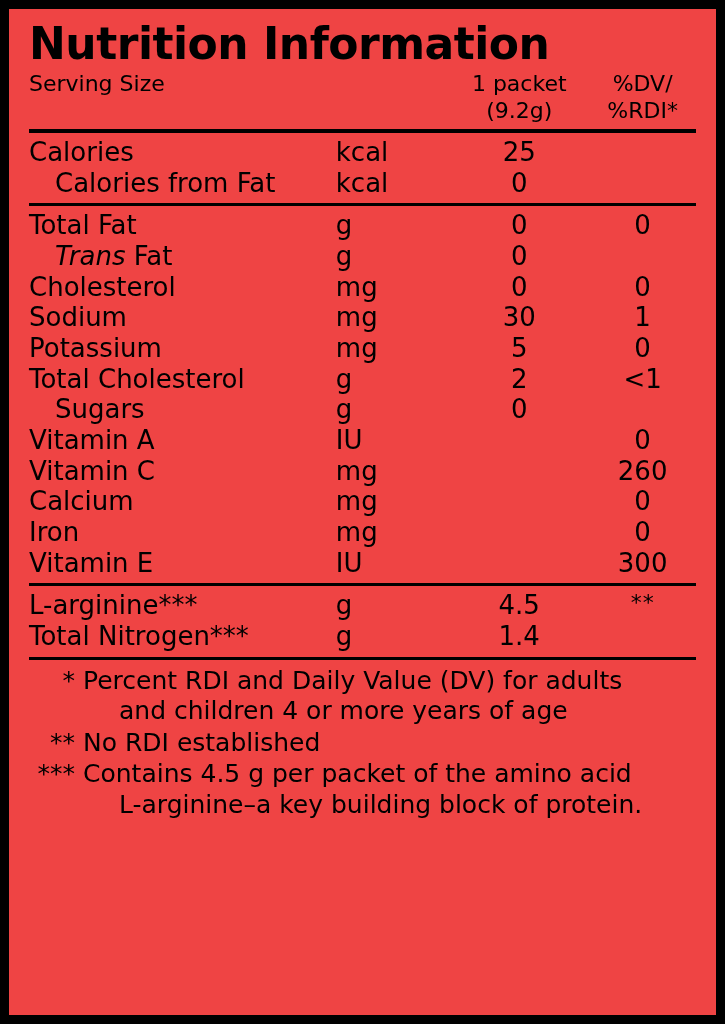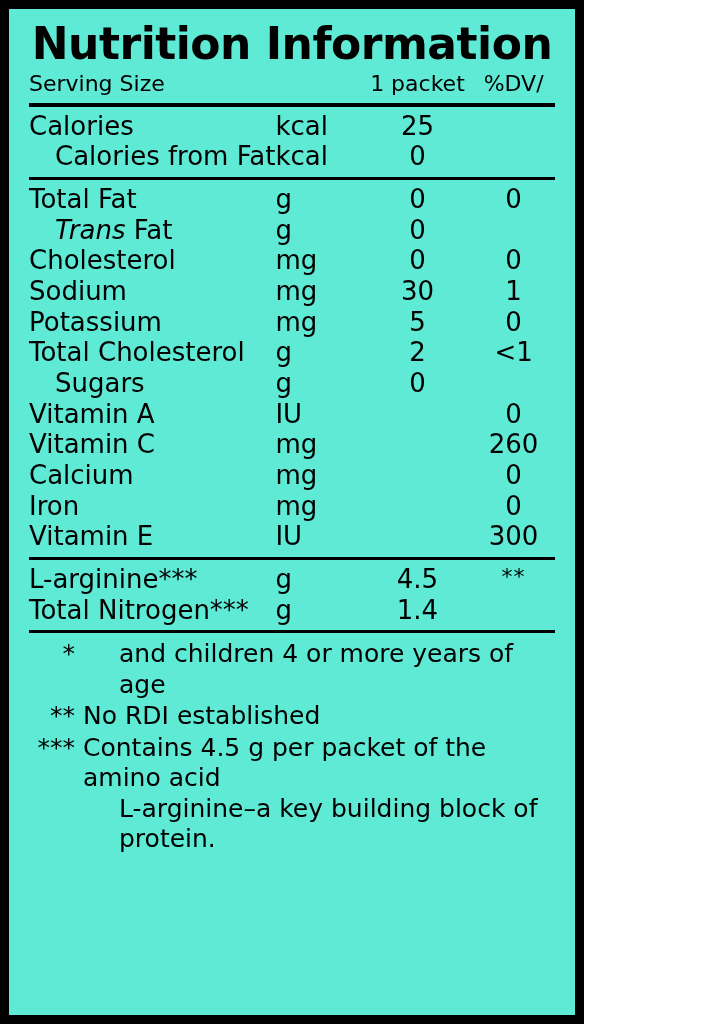--- a/index.html
+++ b/index.html
@@ -8,28 +8,27 @@
     background: #ffffff;
   }
   body {
     width: 725px;
     height: 1024px;
     font-family: "DejaVu Sans", sans-serif;
     color: #000000;
   }
   .panel {
     box-sizing: border-box;
-    width: 584px;
+    width: 725px;
     height: 1024px;
     border: 9px solid #000000;
     padding: 10px 20px 8px 20px;
-    background: #5eead4;
+    background: #ef4444;
     display: flex;
     flex-direction: column;
-    align-items: center;
   }
   .title {
     font-size: 44px;
     font-weight: bold;
     line-height: 1.05;
     letter-spacing: -0.5px;
     margin: 2px 0 4px 0;
     font-family: "DejaVu Sans", sans-serif;
   }
   table.nf {
@@ -104,20 +103,26 @@
   <div class="title">Nutrition Information</div>
 
   <table class="nf">
     <tbody>
       <tr class="hdr">
         <td class="c-name">Serving Size</td>
         <td class="c-unit"></td>
         <td class="c-amount">1 packet</td>
         <td class="c-dv">%DV/</td>
       </tr>
+      <tr class="hdr">
+        <td class="c-name"></td>
+        <td class="c-unit"></td>
+        <td class="c-amount">(9.2g)</td>
+        <td class="c-dv">%RDI*</td>
+      </tr>
 
       <tr class="rule-row">
         <td colspan="4">
             <div class="rule"></div>
           </td>
       </tr>
 
       <tr>
         <td class="c-name">Calories</td>
         <td class="c-unit">kcal</td>
@@ -235,20 +240,21 @@
           </td>
       </tr>
     </tbody>
   </table>
 
   <div class="footnotes">
 
     <div class="fn">
       <div class="mark">*</div>
       <div class="txt">
+        <span>Percent RDI and Daily Value (DV) for adults</span>
         <span class="cont">and children 4 or more years of age</span>
       </div>
     </div>
 
     <div class="fn">
       <div class="mark">**</div>
       <div class="txt">
         <span>No RDI established</span>
       </div>
     </div>

